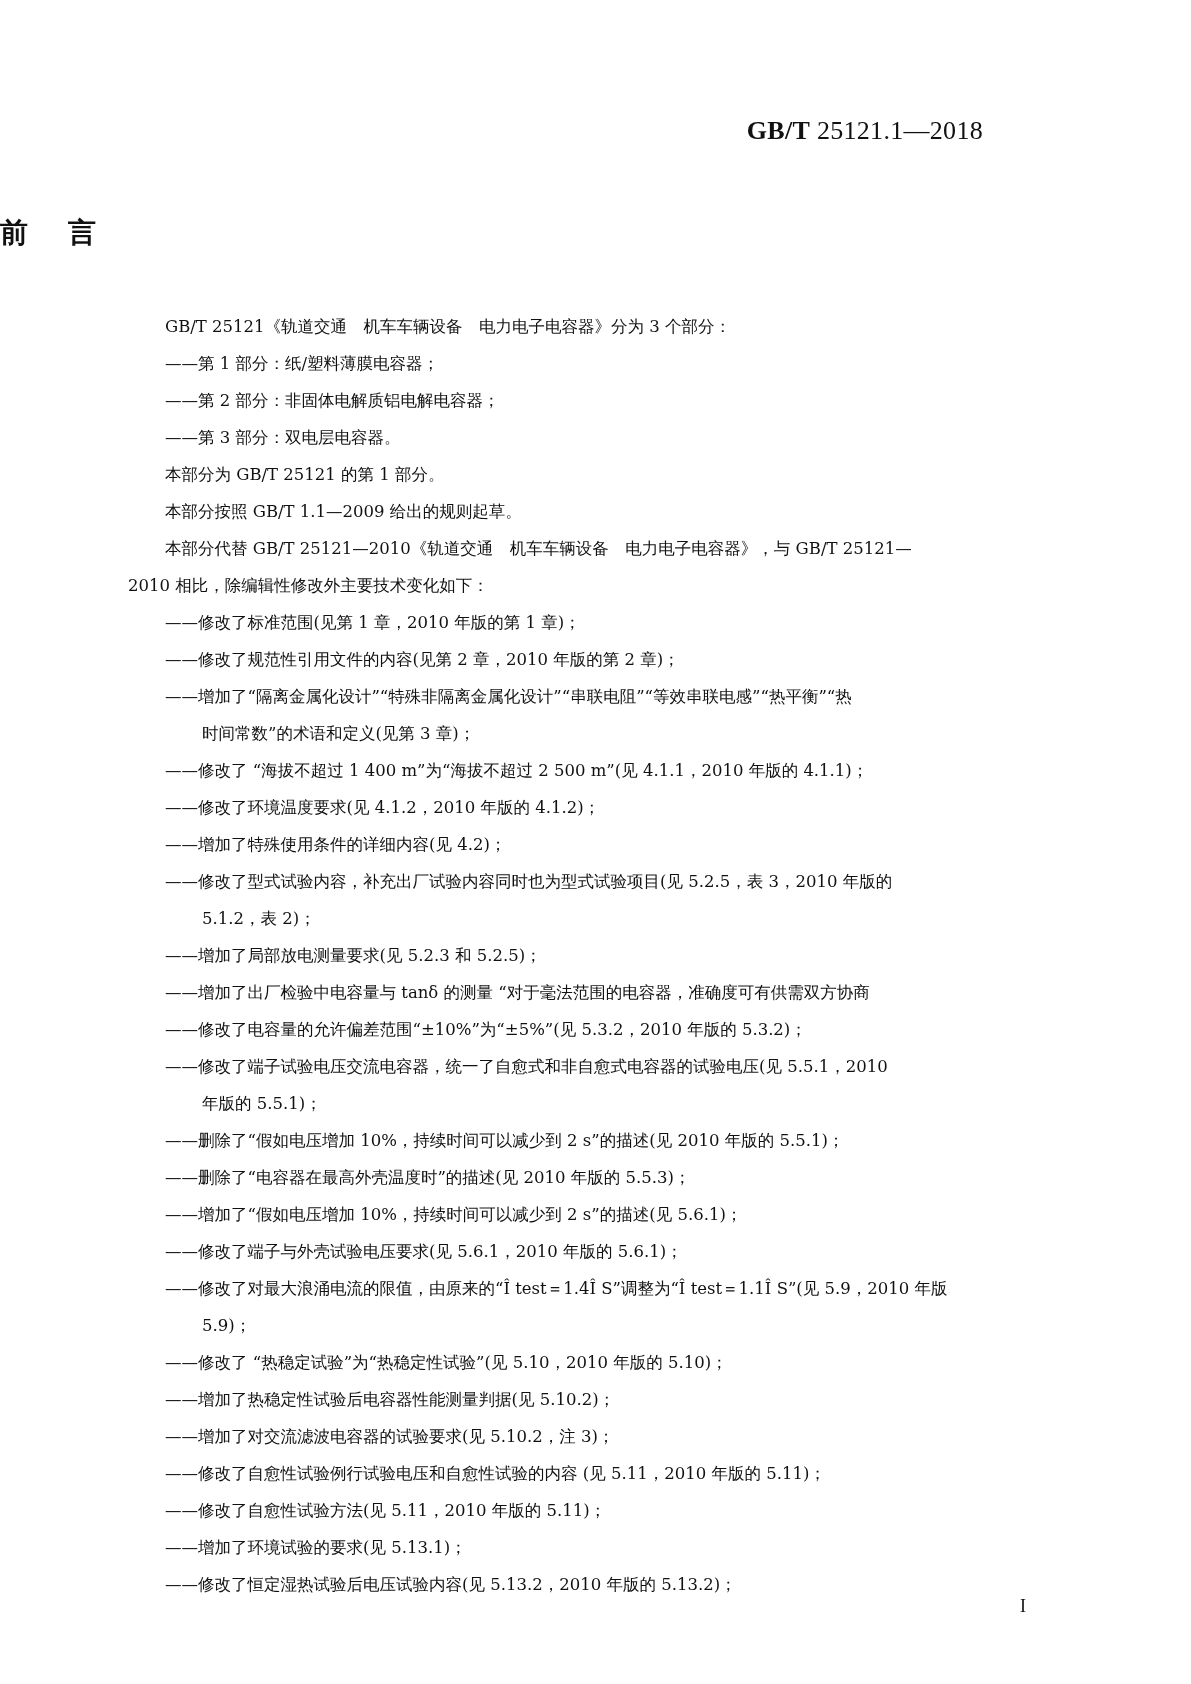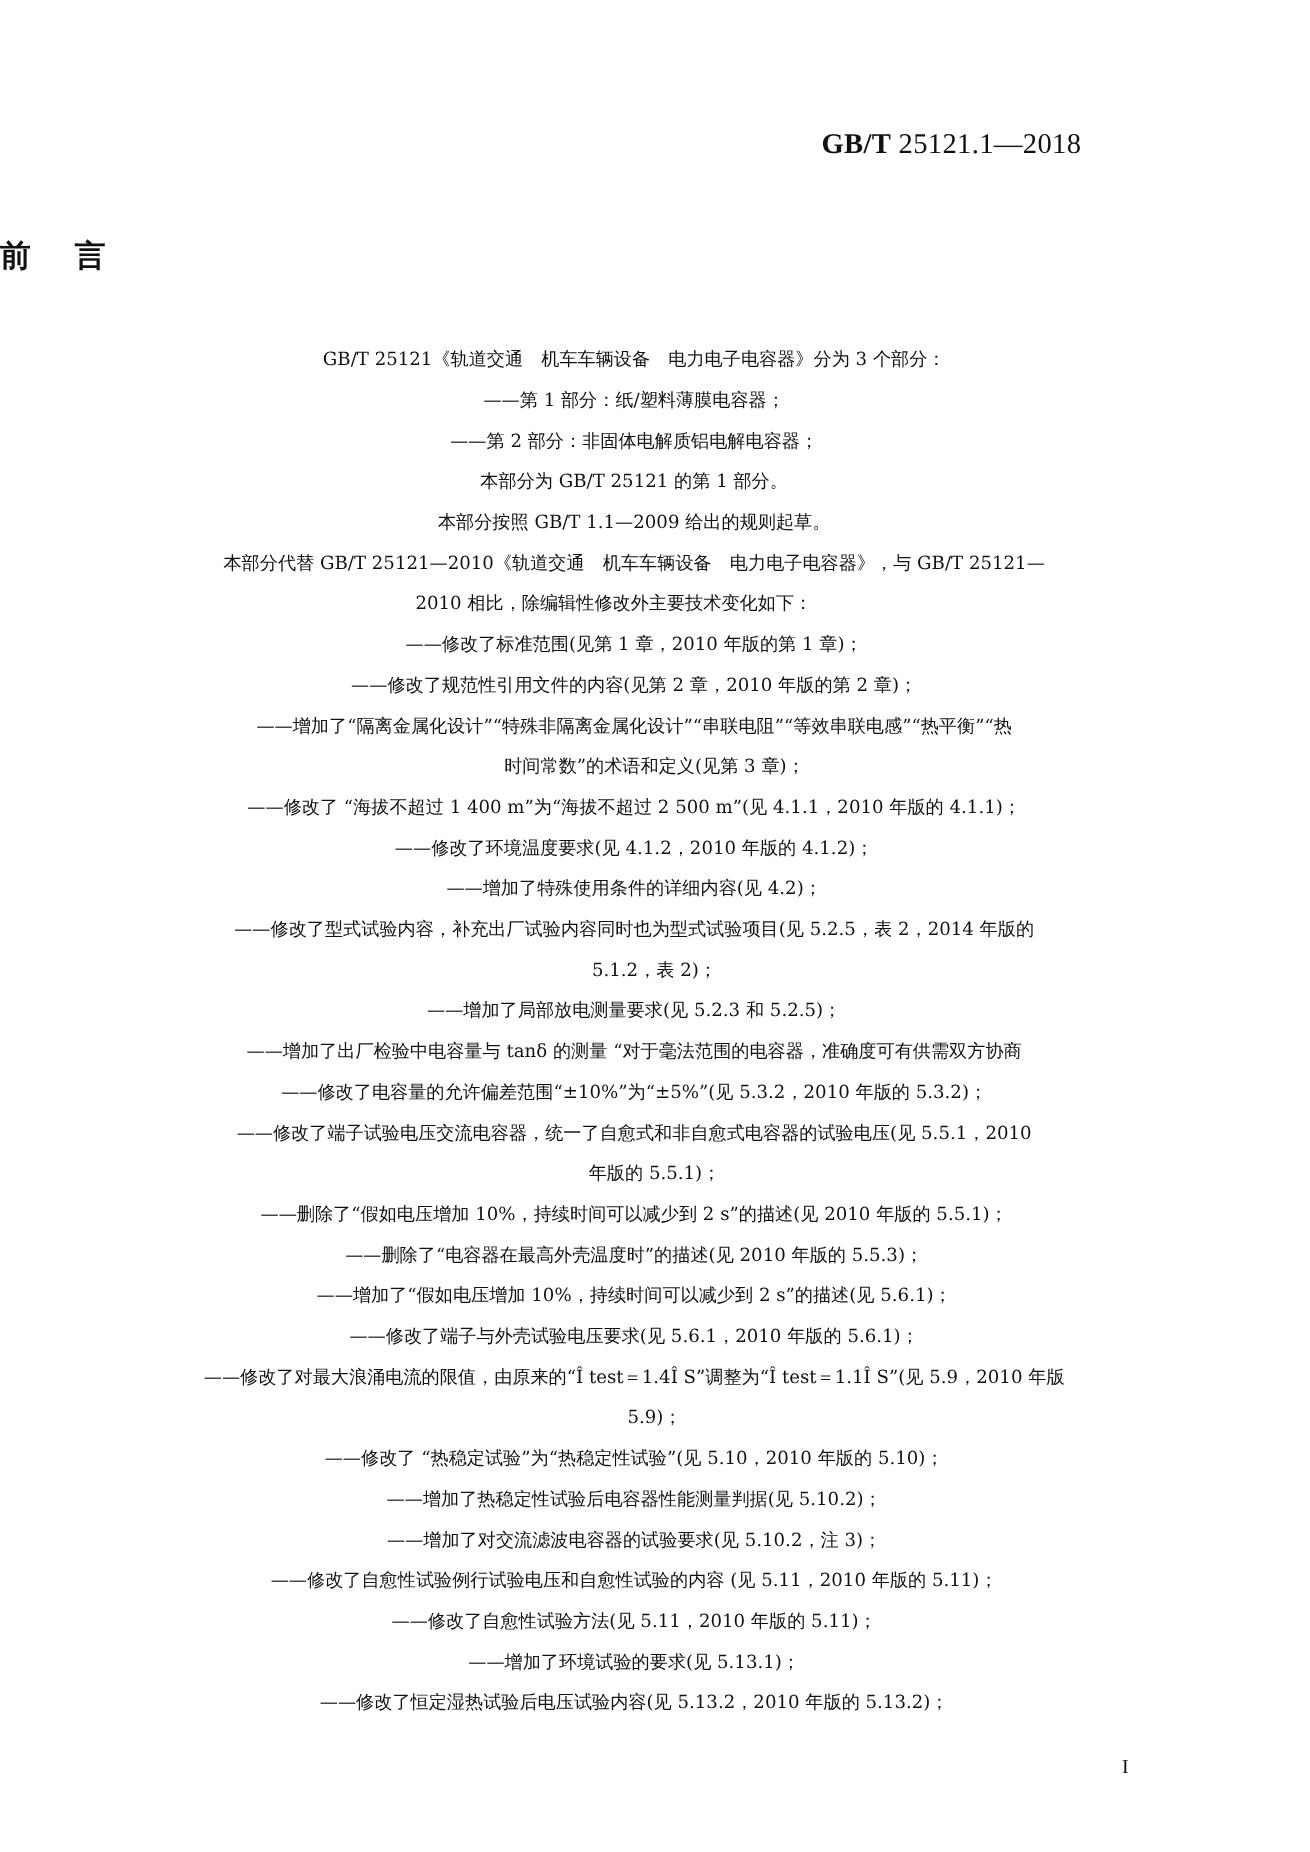--- a/index.html
+++ b/index.html
@@ -4,53 +4,54 @@
 <style>
   html, body { margin: 0; padding: 0; background: #ffffff; }
   body { width: 1191px; height: 1684px; position: relative; overflow: hidden;
          font-family: "DejaVu Serif", "Liberation Serif", serif; color: #111; }
   .std-code { position: absolute; top: 116px; right: 208px; font-family: "Liberation Serif", serif;
               font-size: 26px; letter-spacing: 0.3px; }
   .std-code b { font-weight: bold; }
   .title { position: absolute; top: 214px; left: 0; width: 1104px; text-align: left;
            font-family: "DejaVu Sans", sans-serif; font-weight: bold; font-size: 28px; letter-spacing: 40px; }
   .body { position: absolute; top: 308px; left: 128px; width: 860px; font-size: 16.5px; line-height: 37px; }
-  .line { white-space: nowrap; text-align: center; }
+  .line { white-space: nowrap; }
   .p-indent { padding-left: 37px; }
   .cont { padding-left: 74px; }
   .page-no { position: absolute; top: 1596px; left: 1020px; font-family: "Liberation Serif", serif; font-size: 18px; }
 </style>
 </head>
 <body>
 
 <div class="std-code">
   <b>GB/T</b>
   <span>25121.1—2018</span>
 </div>
 
 <div class="title">前言</div>
 
 <div class="body">
   <div class="line p-indent">GB/T 25121《轨道交通　机车车辆设备　电力电子电容器》分为 3 个部分：</div>
   <div class="line p-indent"><span class="dash">——</span><span>第 1 部分：纸/塑料薄膜电容器；</span></div>
   <div class="line p-indent"><span class="dash">——</span><span>第 2 部分：非固体电解质铝电解电容器；</span></div>
+  <div class="line p-indent"><span class="dash">——</span><span>第 3 部分：双电层电容器。</span></div>
   <div class="line p-indent">本部分为 GB/T 25121 的第 1 部分。</div>
   <div class="line p-indent">本部分按照 GB/T 1.1—2009 给出的规则起草。</div>
   <div class="line p-indent">本部分代替 GB/T 25121—2010《轨道交通　机车车辆设备　电力电子电容器》，与 GB/T 25121—</div>
   <div class="line">2010 相比，除编辑性修改外主要技术变化如下：</div>
 
   <div id="changes">
       <div class="line p-indent"><span class="dash">——</span><span>修改了标准范围(见第 1 章，2010 年版的第 1 章)；</span></div>
       <div class="line p-indent"><span class="dash">——</span><span>修改了规范性引用文件的内容(见第 2 章，2010 年版的第 2 章)；</span></div>
       <div class="line p-indent"><span class="dash">——</span><span>增加了“隔离金属化设计”“特殊非隔离金属化设计”“串联电阻”“等效串联电感”“热平衡”“热</span></div>
       <div class="line cont">时间常数”的术语和定义(见第 3 章)；</div>
       <div class="line p-indent"><span class="dash">——</span><span>修改了 “海拔不超过 1 400 m”为“海拔不超过 2 500 m”(见 4.1.1，2010 年版的 4.1.1)；</span></div>
       <div class="line p-indent"><span class="dash">——</span><span>修改了环境温度要求(见 4.1.2，2010 年版的 4.1.2)；</span></div>
       <div class="line p-indent"><span class="dash">——</span><span>增加了特殊使用条件的详细内容(见 4.2)；</span></div>
-      <div class="line p-indent"><span class="dash">——</span><span>修改了型式试验内容，补充出厂试验内容同时也为型式试验项目(见 5.2.5，表 2，2014 年版的</span></div>
+      <div class="line p-indent"><span class="dash">——</span><span>修改了型式试验内容，补充出厂试验内容同时也为型式试验项目(见 5.2.5，表 3，2010 年版的</span></div>
       <div class="line cont">5.1.2，表 2)；</div>
       <div class="line p-indent"><span class="dash">——</span><span>增加了局部放电测量要求(见 5.2.3 和 5.2.5)；</span></div>
       <div class="line p-indent"><span class="dash">——</span><span>增加了出厂检验中电容量与 tanδ 的测量 “对于毫法范围的电容器，准确度可有供需双方协商</span></div>
       <div class="line p-indent"><span class="dash">——</span><span>修改了电容量的允许偏差范围“±10%”为“±5%”(见 5.3.2，2010 年版的 5.3.2)；</span></div>
       <div class="line p-indent"><span class="dash">——</span><span>修改了端子试验电压交流电容器，统一了自愈式和非自愈式电容器的试验电压(见 5.5.1，2010</span></div>
       <div class="line cont">年版的 5.5.1)；</div>
       <div class="line p-indent"><span class="dash">——</span><span>删除了“假如电压增加 10%，持续时间可以减少到 2 s”的描述(见 2010 年版的 5.5.1)；</span></div>
       <div class="line p-indent"><span class="dash">——</span><span>删除了“电容器在最高外壳温度时”的描述(见 2010 年版的 5.5.3)；</span></div>
       <div class="line p-indent"><span class="dash">——</span><span>增加了“假如电压增加 10%，持续时间可以减少到 2 s”的描述(见 5.6.1)；</span></div>
       <div class="line p-indent"><span class="dash">——</span><span>修改了端子与外壳试验电压要求(见 5.6.1，2010 年版的 5.6.1)；</span></div>

